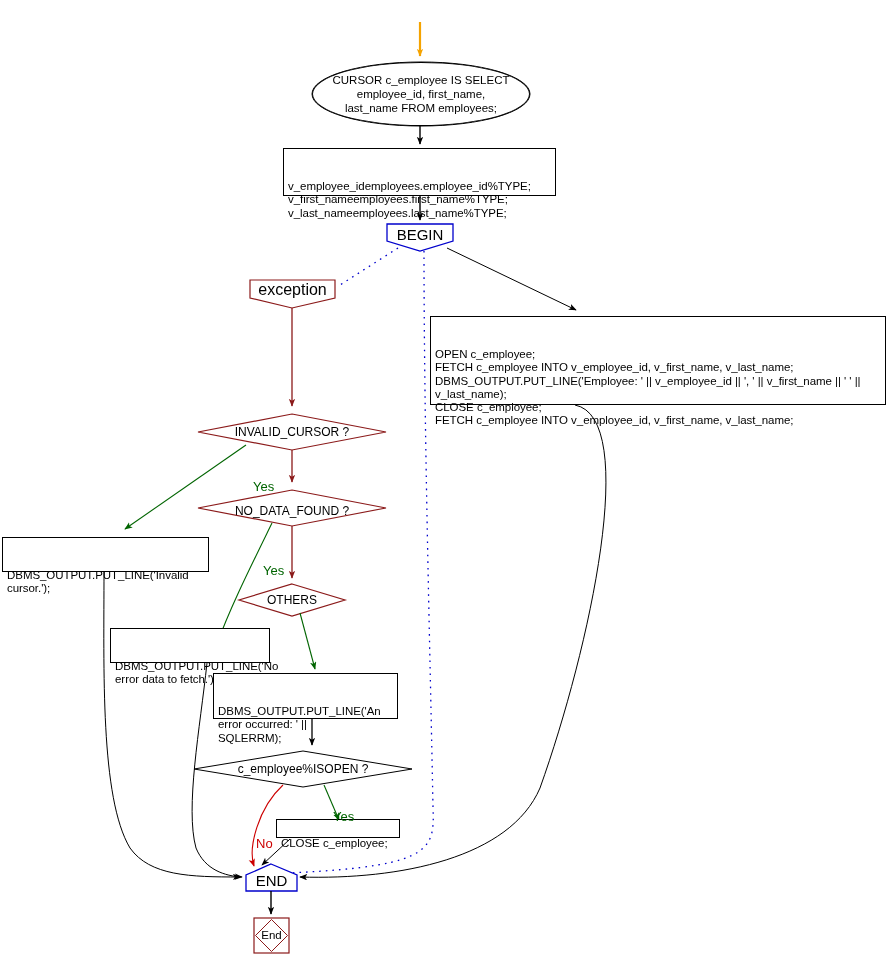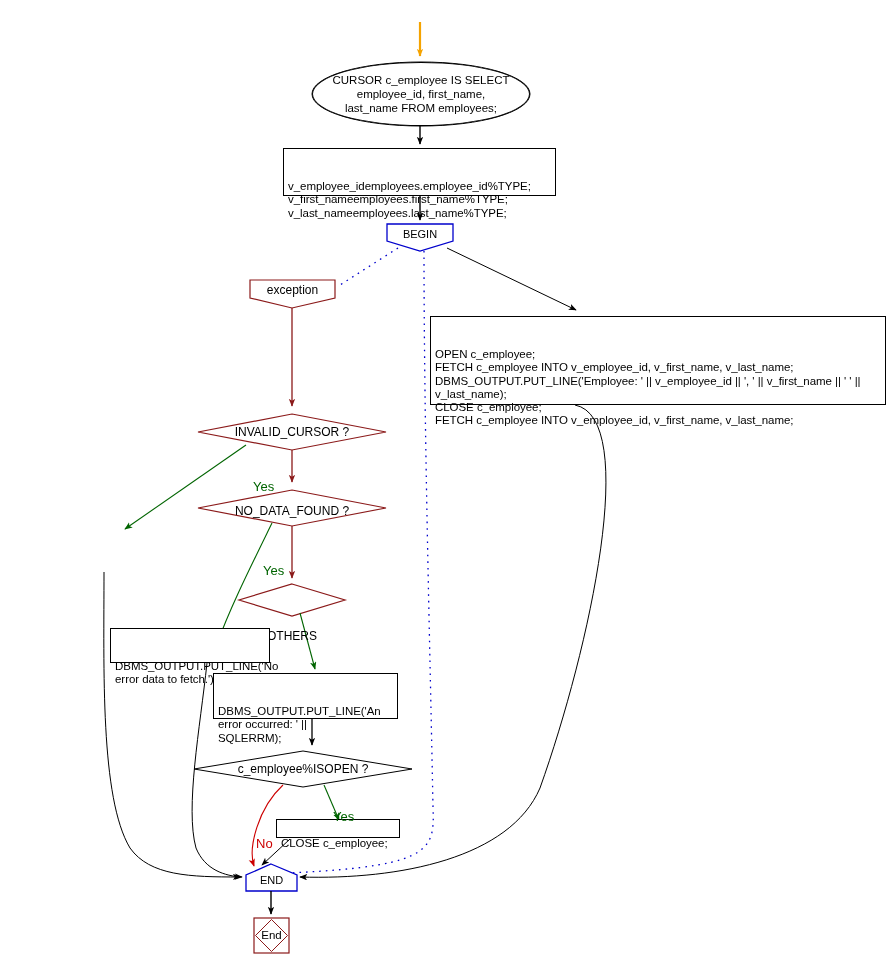--- a/index.html
+++ b/index.html
@@ -26,21 +26,21 @@
   
   .ellipse{
     border:1px solid #000000;border-radius:50%;background:#ffffff;
     display:flex;align-items:center;justify-content:center;text-align:center;
     font-size:11.5px;line-height:14px;white-space:pre-line;
   }
 
   
   .taglabel{
     position:absolute;display:flex;align-items:center;justify-content:center;
-    font-size:11px;white-space:nowrap;
+    font-size:15px;white-space:nowrap;
   }
 
   
   .dialabel{
     position:absolute;display:flex;align-items:center;justify-content:center;
     font-size:12px;white-space:nowrap;
   }
 
   .edgelabel{
     position:absolute;font-size:13px;white-space:nowrap;margin-top:16px;
@@ -143,49 +143,53 @@
   <div class="node rect" style="left:283px;top:140px;width:273px;height:48px;">
     <span>v_employee_idemployees.employee_id%TYPE;
 v_first_nameemployees.first_name%TYPE;
 v_last_nameemployees.last_name%TYPE;</span>
   </div>
 
   <div class="taglabel" style="left:387px;top:216px;width:66px;height:20px;">
     <span>BEGIN</span>
   </div>
 
-  <div class="taglabel" style="left:250px;top:272px;width:85px;height:20px;font-size:12px;">
+  <div class="taglabel" style="left:250px;top:272px;width:85px;height:20px;font-size:16px;">
     <span>exception</span>
   </div>
 
   <div class="node rect" style="left:430px;top:308px;width:456px;height:89px;">
     <span>OPEN c_employee;
 FETCH c_employee INTO v_employee_id, v_first_name, v_last_name;
 DBMS_OUTPUT.PUT_LINE('Employee: ' || v_employee_id || ', ' || v_first_name || ' ' ||
 v_last_name);
 CLOSE c_employee;
 FETCH c_employee INTO v_employee_id, v_first_name, v_last_name;</span>
   </div>
 
   <div class="dialabel" style="left:198px;top:414px;width:188px;height:20px;">
     <span>INVALID_CURSOR ?</span>
   </div>
 
   <div class="dialabel" style="left:198px;top:490px;width:188px;height:20px;align-items:flex-end;">
     <span>NO_DATA_FOUND ?</span>
   </div>
 
-  <div class="dialabel" style="left:239px;top:582px;width:106px;height:20px;margin-top:36px;">
+  <div class="dialabel" style="left:239px;top:582px;width:106px;height:20px;">
     <span>OTHERS</span>
   </div>
 
   <div class="dialabel" style="left:194px;top:751px;width:218px;height:20px;align-items:center;">
     <span>c_employee%ISOPEN ?</span>
   </div>
 
+  <div class="node rect" style="left:2px;top:529px;width:207px;height:35px;">
+    <span>DBMS_OUTPUT.PUT_LINE('Invalid
+cursor.');</span>
+  </div>
 
   <div class="node rect" style="left:110px;top:620px;width:160px;height:35px;">
     <span>DBMS_OUTPUT.PUT_LINE('No
 error data to fetch.');</span>
   </div>
 
   <div class="node rect" style="left:213px;top:665px;width:185px;height:46px;">
     <span>DBMS_OUTPUT.PUT_LINE('An
 error occurred: ' ||
 SQLERRM);</span>

